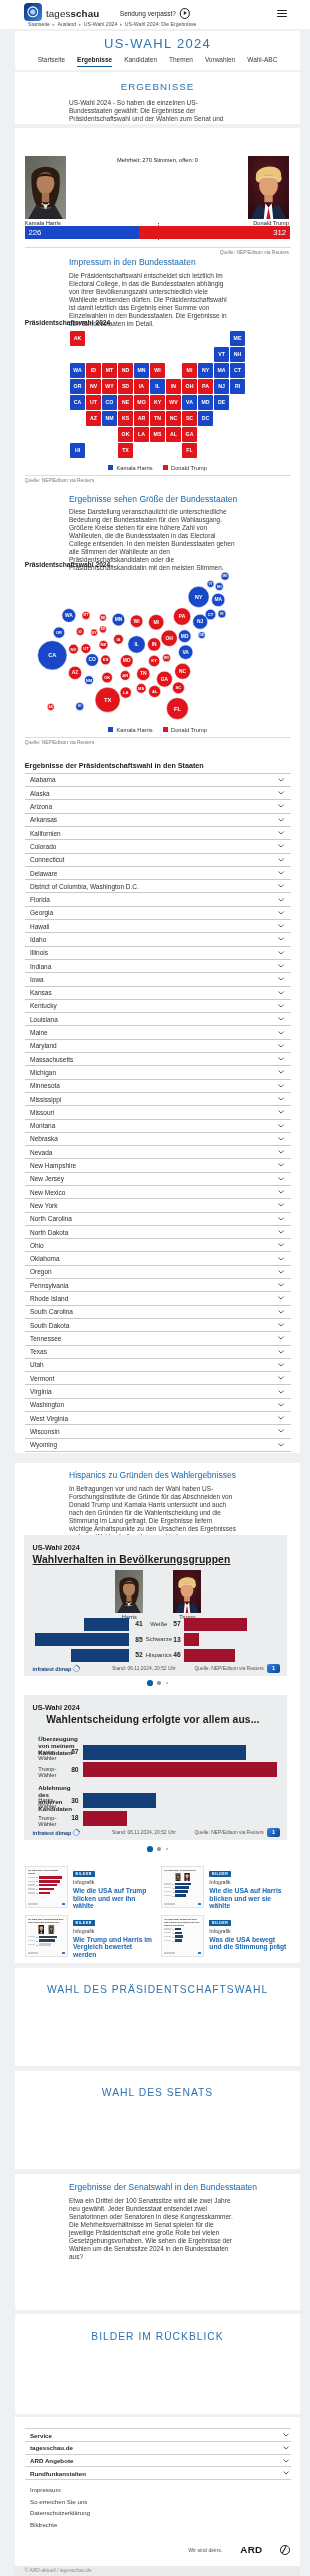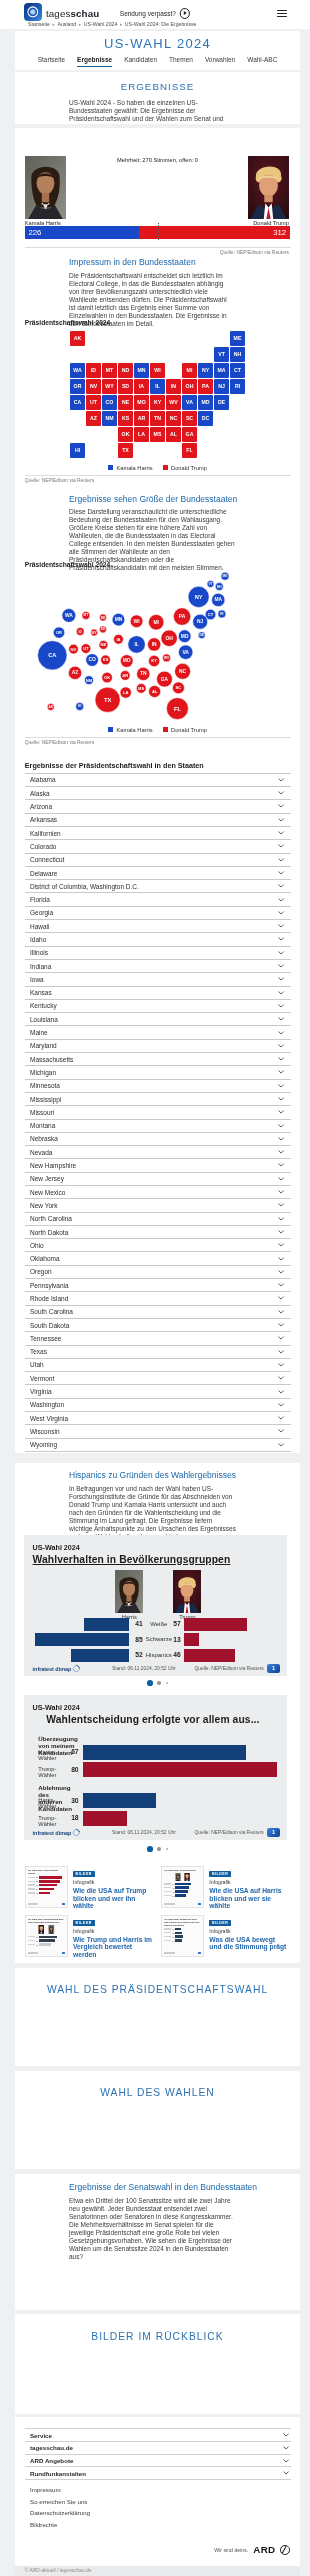--- a/index.html
+++ b/index.html
@@ -97,21 +97,21 @@
   .review h2{padding-top:17px;}
   .senres > *{position:absolute;}
   
   .foot{height:149px;}
   .foot > *{position:absolute;}
   .f-acc{left:9.8px;top:11px;width:266px;border-top:0.5px solid #cfcfcf;}
   .f-row{height:12.7px;box-sizing:border-box;border-bottom:0.5px solid #cfcfcf;display:flex;align-items:center;justify-content:space-between;padding:0 2.1px 0 5.2px;cursor:pointer;}
   .f-row span{font-size:6.2px;font-weight:700;color:#2b2b2b;}
   .f-links{left:15px;top:69px;display:flex;flex-direction:column;gap:4.4px;}
   .f-links a{font-size:6.2px;color:#3c3c3c;text-decoration:none;cursor:pointer;}
-  .ard-claim{right:9.8px;top:127px;display:flex;align-items:center;gap:5px;}
+  .ard-claim{right:9.8px;top:127px;display:flex;align-items:center;gap:18px;}
   .claim-txt{font-size:5.2px;color:#555;}
   .ard-word{font-size:9.8px;font-weight:700;color:#161616;letter-spacing:0.3px;}
   .ard-circ{width:7.8px;height:7.8px;border:1.1px solid #161616;border-radius:50%;position:relative;overflow:hidden;}
   .ard-circ:after{content:"";position:absolute;left:3.1px;top:-1px;width:1.6px;height:11.4px;background:#fff;transform:rotate(28deg);box-shadow:-2.1px 0 0 -0.5px #161616;}
   .copystrip{margin-left:15px;width:285px;height:9.8px;background:#e9eaec;font-size:4.9px;color:#8f8f8f;line-height:9.8px;padding-left:9.8px;box-sizing:border-box;}
   svg text{font-family:"Liberation Sans",sans-serif;}
 </style>
 </head>
 <body>
 
@@ -1090,21 +1090,21 @@
       </div>
       <div class="t-text"><span class="badge">BILDER</span><div class="t-kicker">Infografik</div><div class="t-title">Was die USA bewegt und die Stimmung prägt</div></div>
     </div>
 </section>
 
 <section class="card house">
   <h2 class="sec-head">WAHL DES PRÄSIDENTSCHAFTSWAHL</h2>
 </section>
 
 <section class="card senate">
-  <h2 class="sec-head">WAHL DES WAHLEN</h2>
+  <h2 class="sec-head">WAHL DES SENATS</h2>
 </section>
 
 <section class="card senres">
   <h3 class="sub-head" style="top:8.3px;left:54px;">Ergebnisse der Senatswahl in den Bundesstaaten</h3>
   <p class="body-text" style="top:23px;left:54px;width:166px;">Etwa ein Drittel der 100 Senatssitze wird alle zwei Jahre neu gewählt. Jeder Bundesstaat entsendet zwei Senatorinnen oder Senatoren in diese Kongresskammer. Die Mehrheitsverhältnisse im Senat spielen für die jeweilige Präsidentschaft eine große Rolle bei vielen Gesetzgebungsvorhaben. Wie sehen die Ergebnisse der Wahlen um die Senatssitze 2024 in den Bundesstaaten aus?</p>
 </section>
 
 <section class="card review">
   <h2 class="sec-head">BILDER IM RÜCKBLICK</h2>
 </section>

